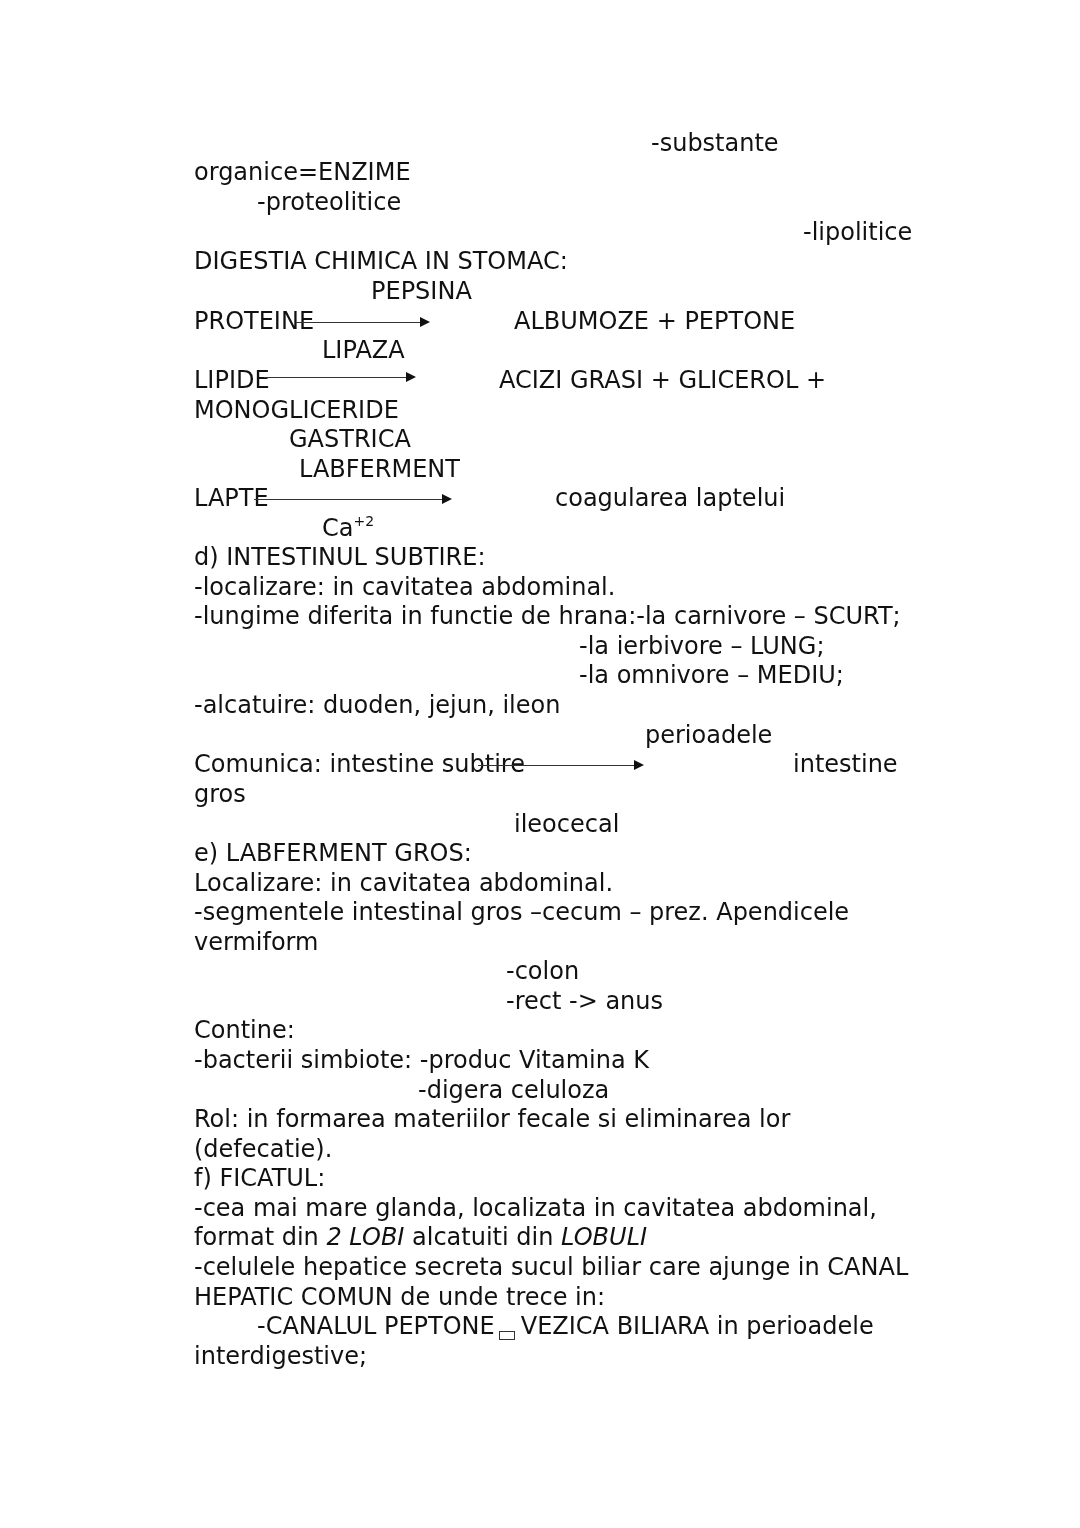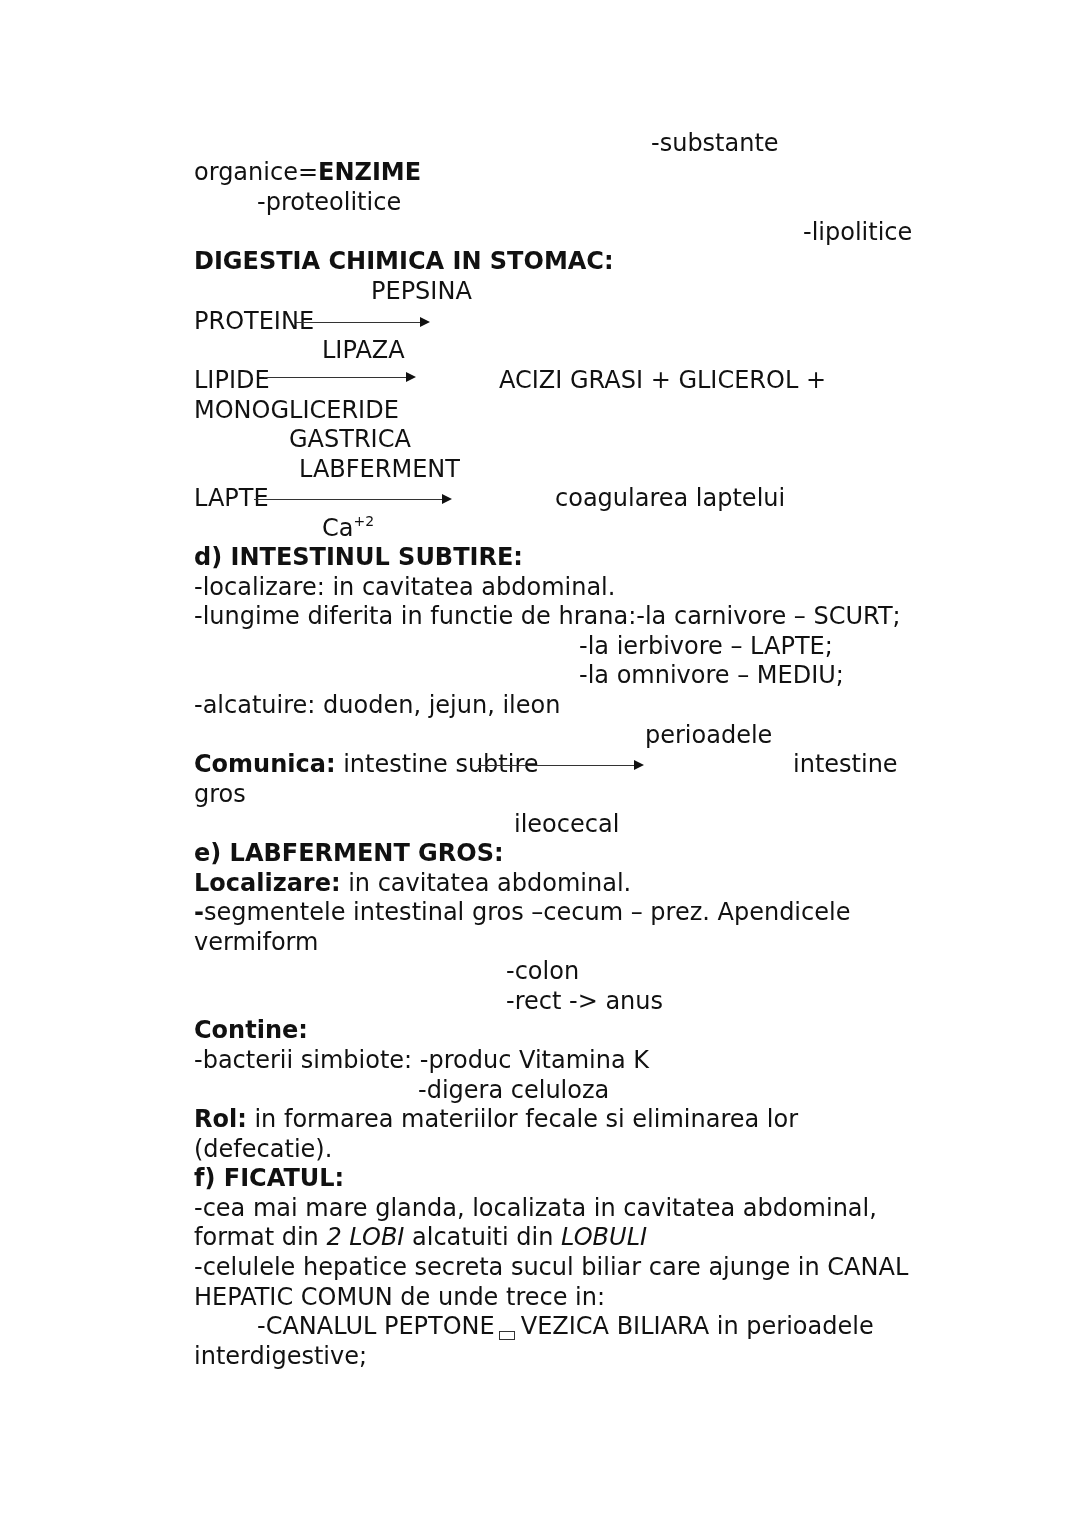--- a/index.html
+++ b/index.html
@@ -1,20 +1,20 @@
 <!DOCTYPE html>
 <html><head>
 <meta charset="utf-8">
 <style>
   html, body { margin: 0; padding: 0; background: #ffffff; }
   body { width: 1080px; height: 1528px; position: relative; overflow: hidden;
          font-family: "DejaVu Sans", sans-serif; color: #111111; }
   .page { position: absolute; left: 0; top: 0; width: 1080px; height: 1084px; background: #fff; }
   .ln { position: absolute; font-size: 24px; line-height: 30px; white-space: nowrap; }
-  .b { font-weight: bold; }
+  .b { font-weight: normal; }
   .i { font-style: italic; }
   sup { font-size: 14px; vertical-align: 10px; line-height: 0; }
   .arrow { position: absolute; height: 0; border-top: 1px solid #333; }
   .arrow::after { content: ""; position: absolute; right: -2px; top: -6px;
     border-left: 10px solid #111; border-top: 5px solid transparent; border-bottom: 5px solid transparent; }
   .box-glyph { display: inline-block; width: 14px; height: 7px; border: 1.5px solid #333;
     border-top-width: 1px; vertical-align: -6px; margin: 0 6px 0 4px; }
 </style>
 </head>
 <body>
@@ -23,36 +23,37 @@
 
   <div class="ln" style="left:651px;top:128px">-substante</div>
   <div class="ln" style="left:194px;top:157px"><span>organice=</span><span class="b">ENZIME</span></div>
   <div class="ln" style="left:257px;top:187px">-proteolitice</div>
   <div class="ln" style="left:803px;top:217px">-lipolitice</div>
 
   <div class="ln b" style="left:194px;top:246px">DIGESTIA CHIMICA IN STOMAC:</div>
   <div class="ln" style="left:371px;top:276px">PEPSINA</div>
   <div class="ln" style="left:194px;top:306px">PROTEINE</div>
   <div class="arrow" style="left:296px;top:322px;width:132px"></div>
+  <div class="ln" style="left:514px;top:306px">ALBUMOZE + PEPTONE</div>
   <div class="ln" style="left:322px;top:335px">LIPAZA</div>
   <div class="ln" style="left:194px;top:365px">LIPIDE</div>
   <div class="arrow" style="left:264px;top:377px;width:150px"></div>
   <div class="ln" style="left:499px;top:365px">ACIZI GRASI + GLICEROL +</div>
   <div class="ln" style="left:194px;top:395px">MONOGLICERIDE</div>
   <div class="ln" style="left:289px;top:424px">GASTRICA</div>
   <div class="ln" style="left:299px;top:454px">LABFERMENT</div>
   <div class="ln" style="left:194px;top:483px">LAPTE</div>
   <div class="arrow" style="left:254px;top:499px;width:196px"></div>
   <div class="ln" style="left:555px;top:483px">coagularea laptelui</div>
   <div class="ln" style="left:322px;top:513px"><span>Ca</span><sup>+2</sup></div>
 
   <div class="ln b" style="left:194px;top:542px">d) INTESTINUL SUBTIRE:</div>
   <div class="ln" style="left:194px;top:601px">-lungime diferita in functie de hrana:-la carnivore – SCURT;</div>
   <div class="ln" style="left:194px;top:572px">-localizare: in cavitatea abdominal.</div>
-  <div class="ln" style="left:579px;top:631px">-la ierbivore – LAPTE;</div>
+  <div class="ln" style="left:579px;top:631px">-la ierbivore – LUNG;</div>
   <div class="ln" style="left:579px;top:660px">-la omnivore – MEDIU;</div>
   <div class="ln" style="left:194px;top:690px">-alcatuire: duoden, jejun, ileon</div>
   <div class="ln" style="left:645px;top:720px">perioadele</div>
   <div class="ln" style="left:194px;top:749px"><span class="b">Comunica:</span><span> intestine subtire</span></div>
   <div class="arrow" style="left:478px;top:765px;width:164px"></div>
   <div class="ln" style="left:793px;top:749px">intestine</div>
   <div class="ln" style="left:194px;top:779px">gros</div>
   <div class="ln" style="left:514px;top:809px">ileocecal</div>
 
   <div class="ln b" style="left:194px;top:838px">e) LABFERMENT GROS:</div>

